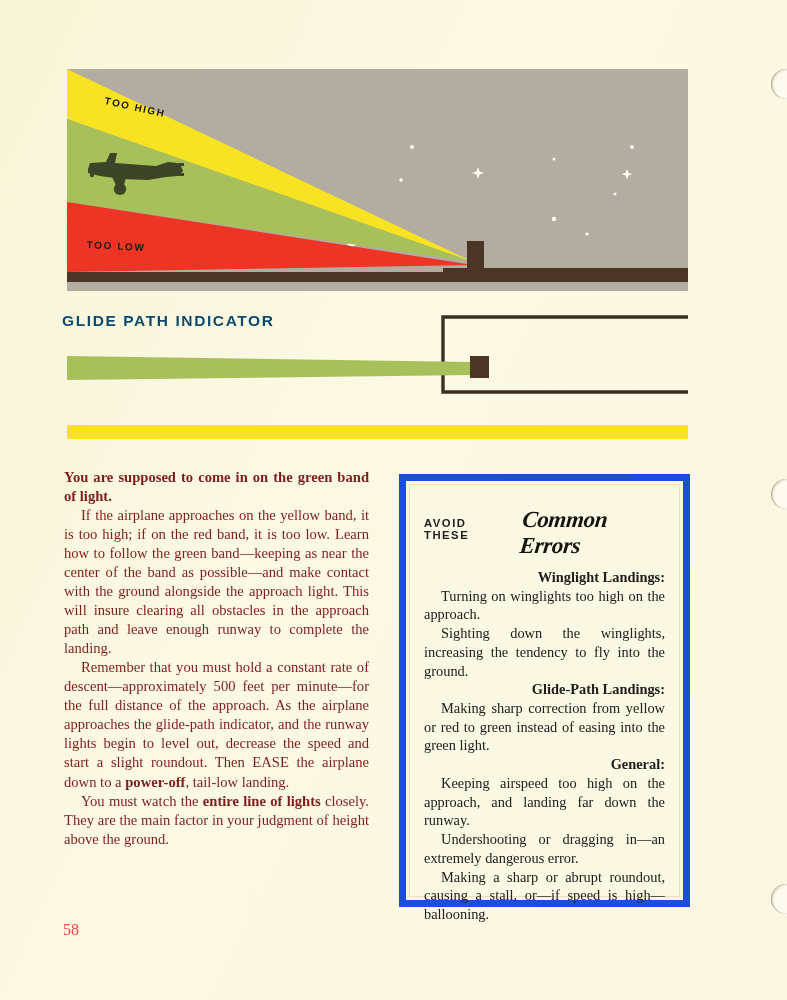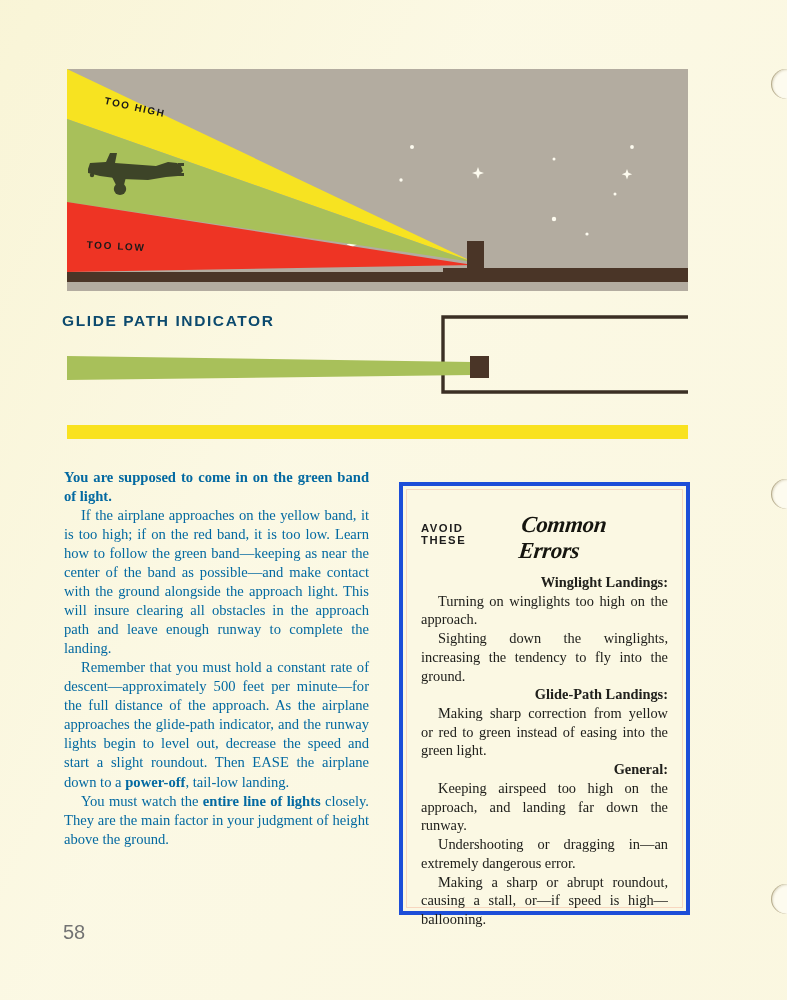--- a/index.html
+++ b/index.html
@@ -104,49 +104,48 @@
 
   
   .col-left {
     position: absolute;
     left: 64px;
     top: 468px;
     width: 305px;
     font-family: "Liberation Serif", serif;
     font-size: 14.6px;
     line-height: 1.305;
-    color: #0369a1;
+    color: #7f1d1d;
     text-align: justify;
     -webkit-hyphens: none;
     hyphens: none;
   }
   .col-left p { margin: 0; }
   .col-left p.indent { text-indent: 17px; }
   .col-left b { font-weight: bold; }
 
   .page-number {
     position: absolute;
     left: 63px;
     top: 921px;
-    font-family: Liberation Sans, sans-serif;
-    font-size: 20px;
-    color: #737373;
+    font-family: Liberation Serif, serif;
+    font-size: 16px;
+    color: #ef4444;
   }
 
   
   .errors-box {
     position: absolute;
     left: 399px;
     top: 474px;
     width: 291px;
     height: 433px;
-    border: 4px solid #1d4ed8;
+    border: 7px solid #1d4ed8;
     background: #fbf8e3;
     box-sizing: border-box;
-    margin-top: 8px;
   }
   .errors-inner {
     position: absolute;
     inset: 3px;
     border: 1px solid rgba(238,128,102,0.28);
     box-sizing: border-box;
     padding: 22px 14px 0 14px;
   }
   .errors-heading {
     display: flex;

